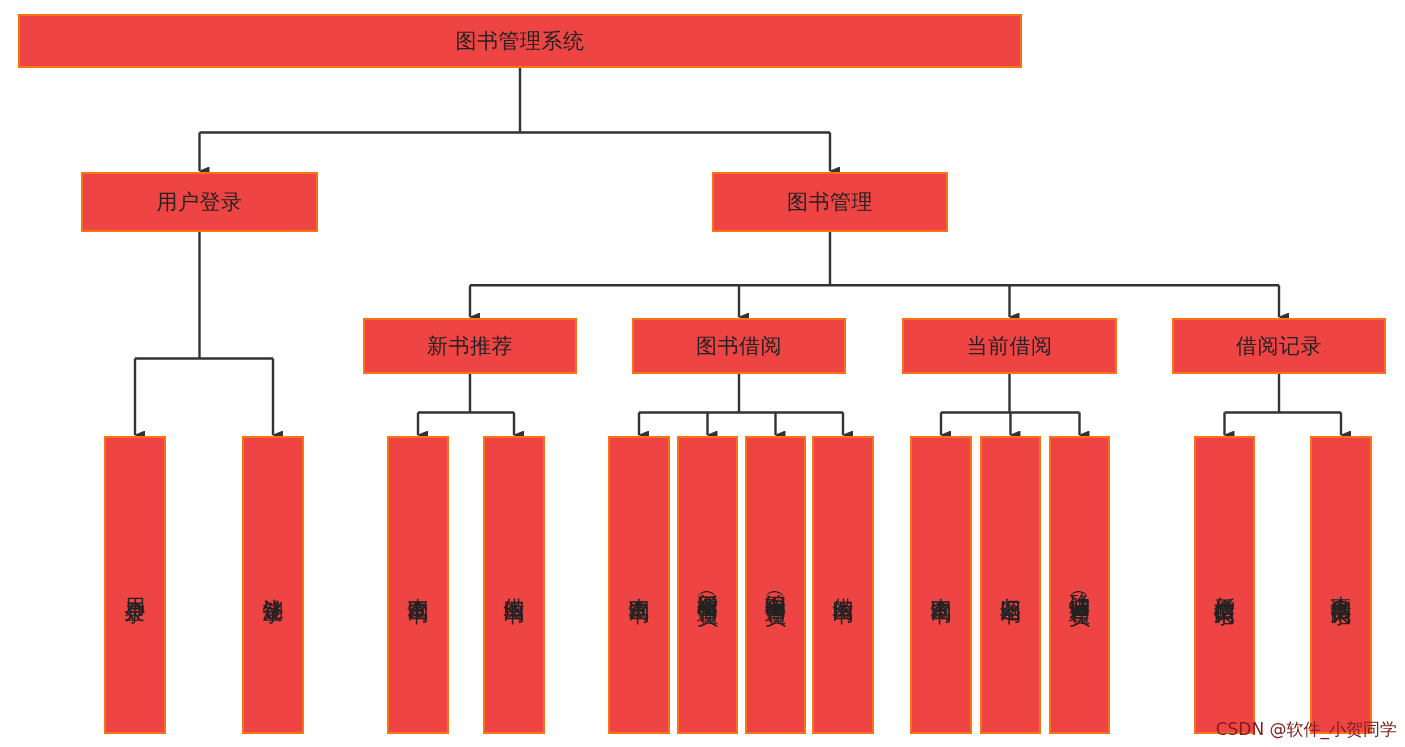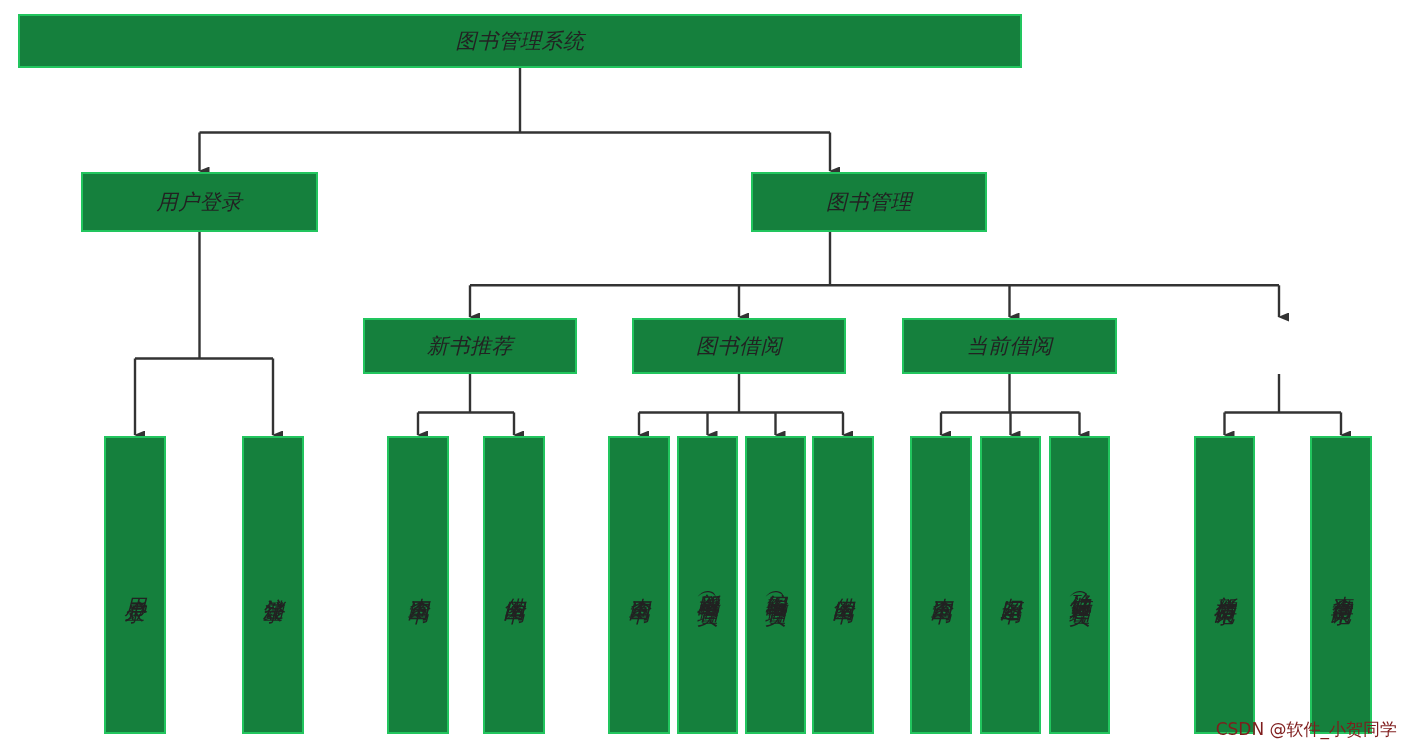--- a/index.html
+++ b/index.html
@@ -20,27 +20,26 @@
   svg.wires {
     position: absolute;
     left: 0;
     top: 0;
     width: 1405px;
     height: 747px;
   }
   .node {
     position: absolute;
     box-sizing: border-box;
-    border: 2px solid #22c55e;
-    background: #15803d;
+    border: 2px solid #f97316;
+    background: #ef4444;
     display: flex;
     align-items: center;
     justify-content: center;
     color: #222222;
-    font-style: italic;
   }
   .node.horizontal {
     font-size: 21px;
     letter-spacing: 0.5px;
   }
   .node.vertical {
     font-size: 21px;
   }
   .node.vertical .vlabel {
     writing-mode: vertical-rl;
@@ -115,32 +114,35 @@
       </g>
   </svg>
 
   <div class="node horizontal root-node" style="left: 18px; top: 14px; width: 1004px; height: 54px;">
     <span class="hlabel">图书管理系统</span>
   </div>
 
   <div class="node horizontal" style="left: 81px; top: 172px; width: 237px; height: 60px;">
     <span class="hlabel">用户登录</span>
   </div>
-  <div class="node horizontal" style="left: 712px; top: 172px; width: 236px; height: 60px; margin-left: 39px;">
+  <div class="node horizontal" style="left: 712px; top: 172px; width: 236px; height: 60px;">
     <span class="hlabel">图书管理</span>
   </div>
 
   <div class="node horizontal" style="left: 363px; top: 318px; width: 214px; height: 56px; justify-content: center;">
     <span class="hlabel">新书推荐</span>
   </div>
   <div class="node horizontal" style="left: 632px; top: 318px; width: 214px; height: 56px;">
     <span class="hlabel">图书借阅</span>
   </div>
   <div class="node horizontal" style="left: 902px; top: 318px; width: 215px; height: 56px;">
     <span class="hlabel">当前借阅</span>
+  </div>
+  <div class="node horizontal" style="left: 1172px; top: 318px; width: 214px; height: 56px;">
+    <span class="hlabel">借阅记录</span>
   </div>
 
   <div class="node vertical" style="left: 104px; top: 436px; width: 62px; height: 298px;">
     <span class="vlabel">用户登录</span>
   </div>
   <div class="node vertical" style="left: 242px; top: 436px; width: 62px; height: 298px;">
     <span class="vlabel">注销登录</span>
   </div>
   <div class="node vertical" style="left: 387px; top: 436px; width: 62px; height: 298px;">
     <span class="vlabel">查询图书</span>

